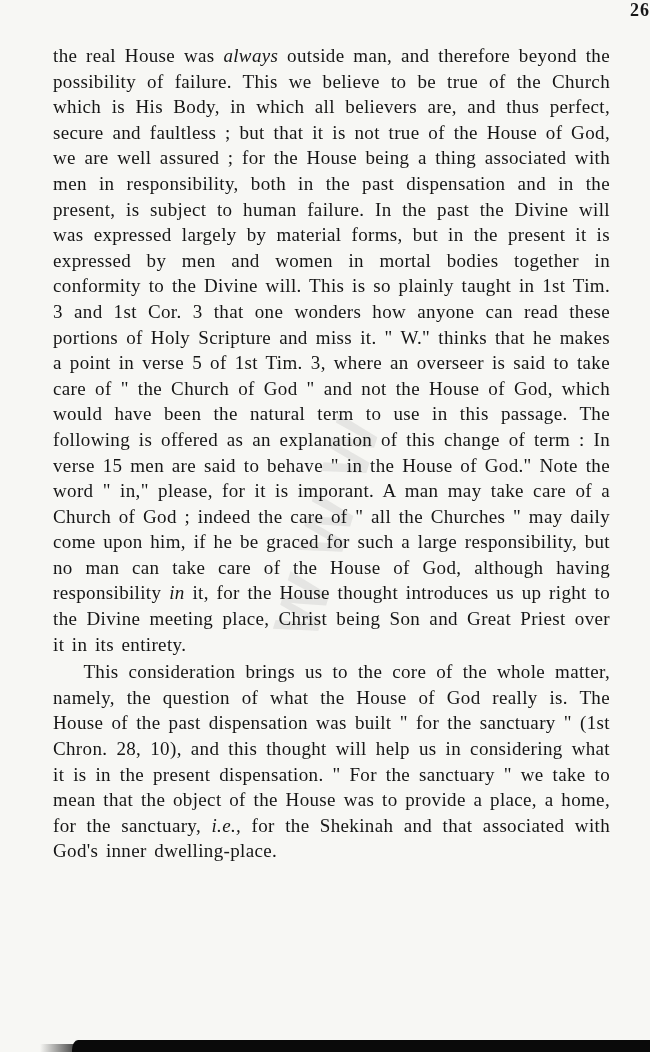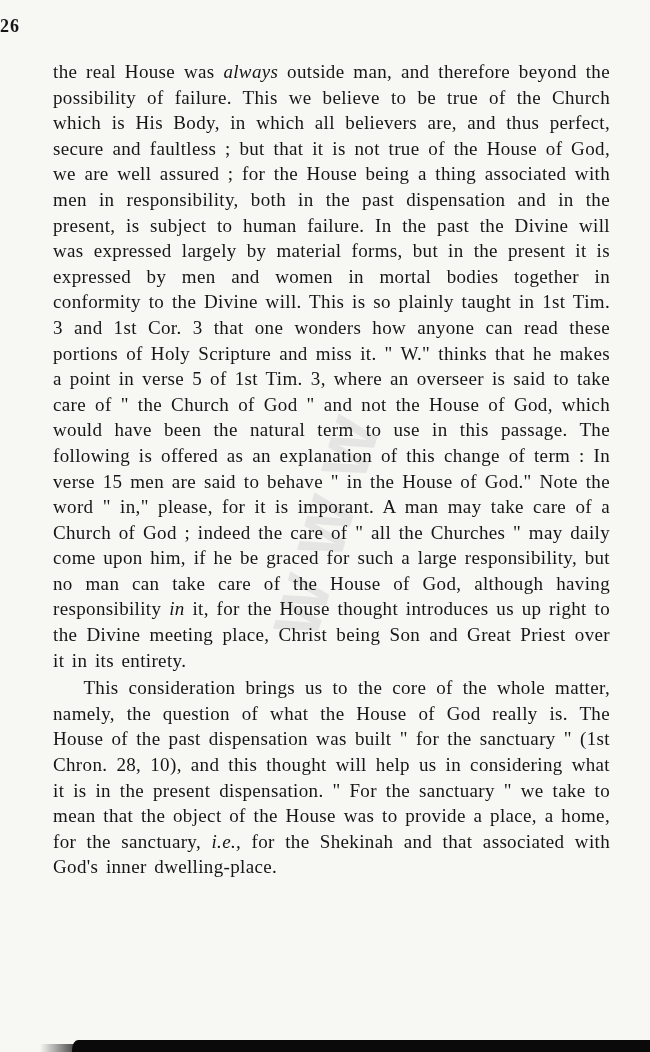--- a/index.html
+++ b/index.html
@@ -11,24 +11,23 @@
     position: relative;
     width: 650px;
     height: 1052px;
     margin: 0 auto;
     background: #f7f7f4;
     overflow: hidden;
     font-family: "Liberation Serif", "DejaVu Serif", serif;
     color: #161616;
   }
   .page-number {
-    text-align: left;
+    text-align: right;
     font-weight: bold;
     font-size: 18px;
-    padding-top: 16px;
     letter-spacing: 1px;
   }
   .body-text {
     position: relative;
     margin: 22px 40px 0 45px;
     font-size: 19px;
     line-height: 25.6px;
     text-align: justify;
     letter-spacing: 0.35px;
     word-spacing: 2.5px;

